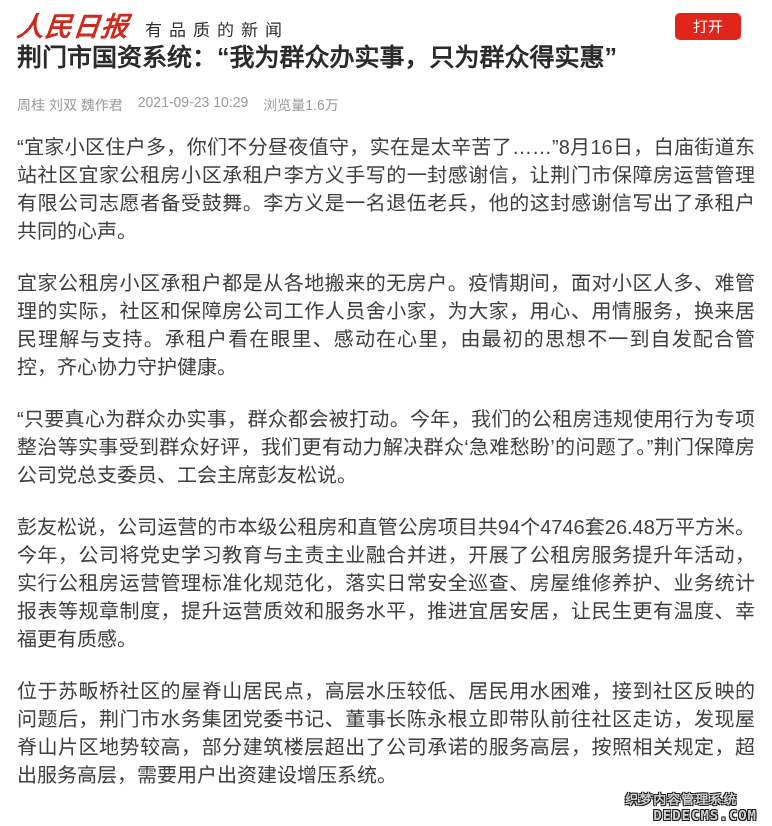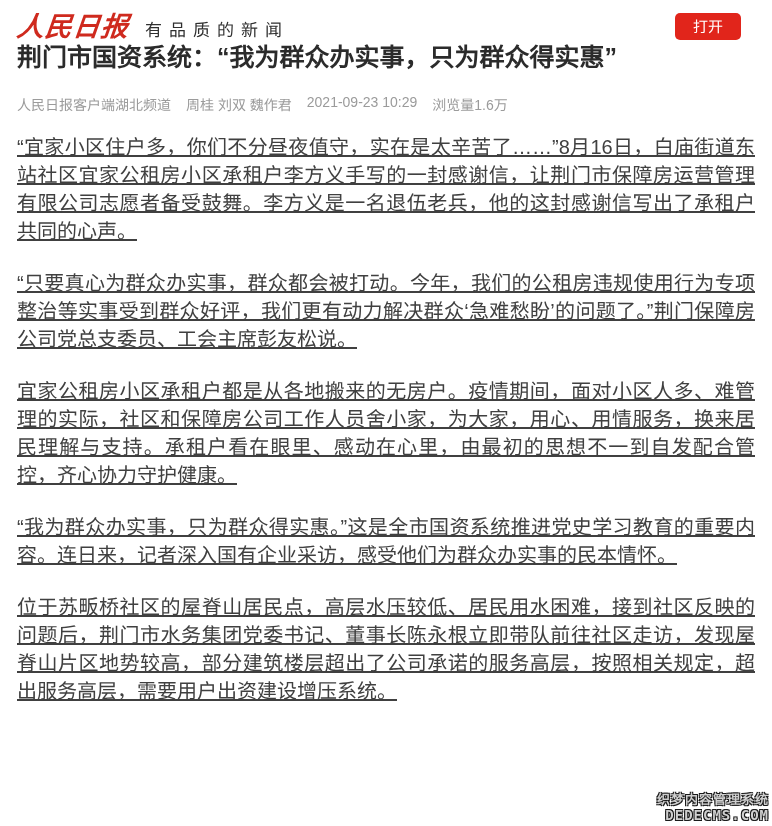--- a/index.html
+++ b/index.html
@@ -77,30 +77,28 @@
     flex-wrap: wrap;
   }
   .byline span { margin-right: 15px; white-space: nowrap; }
   .content { margin-top: 19px; }
   .content p {
     font-size: 20px;
     line-height: 28px;
     color: var(--body_text);
     margin-top: 24px;
     text-align: justify;
-    text-decoration: underline;
   }
   .content p:first-child { margin-top: 0; }
 
   
   .watermark {
     position: absolute;
-    right: 3px;
+    right: 15px;
     bottom: 3px;
-    text-align: right;
     font-family: "DejaVu Sans Mono", monospace;
     font-weight: bold;
     color: #cfcfcf;
     text-shadow:
       -1px -1px 0 #1a1a1a, 1px -1px 0 #1a1a1a,
       -1px 1px 0 #1a1a1a, 1px 1px 0 #1a1a1a;
     line-height: 1.1;
   }
   .watermark .wm-line1 { font-size: 13px; letter-spacing: 1px; }
   .watermark .wm-line2 { font-size: 14px; letter-spacing: 1px; padding-left: 28px; }
@@ -114,31 +112,30 @@
     <div class="brand">
       <span class="logo-text">人民日报</span>
       <span class="tagline">有品质的新闻</span>
     </div>
     <button class="open-btn">打开</button>
   </header>
 
   <h1 class="article-title">荆门市国资系统：“我为群众办实事，只为群众得实惠”</h1>
 
   <div class="byline">
-    <span>人民日报客户端湖北频道</span>
     <span>周桂 刘双 魏作君</span>
     <span>2021-09-23 10:29</span>
     <span>浏览量1.6万</span>
   </div>
 
   <div class="content">
     <p>“宜家小区住户多，你们不分昼夜值守，实在是太辛苦了……”8月16日，白庙街道东站社区宜家公租房小区承租户李方义手写的一封感谢信，让荆门市保障房运营管理有限公司志愿者备受鼓舞。李方义是一名退伍老兵，他的这封感谢信写出了承租户共同的心声。</p>
+    <p>宜家公租房小区承租户都是从各地搬来的无房户。疫情期间，面对小区人多、难管理的实际，社区和保障房公司工作人员舍小家，为大家，用心、用情服务，换来居民理解与支持。承租户看在眼里、感动在心里，由最初的思想不一到自发配合管控，齐心协力守护健康。</p>
     <p>“只要真心为群众办实事，群众都会被打动。今年，我们的公租房违规使用行为专项整治等实事受到群众好评，我们更有动力解决群众‘急难愁盼’的问题了。”荆门保障房公司党总支委员、工会主席彭友松说。</p>
-    <p>宜家公租房小区承租户都是从各地搬来的无房户。疫情期间，面对小区人多、难管理的实际，社区和保障房公司工作人员舍小家，为大家，用心、用情服务，换来居民理解与支持。承租户看在眼里、感动在心里，由最初的思想不一到自发配合管控，齐心协力守护健康。</p>
-    <p>“我为群众办实事，只为群众得实惠。”这是全市国资系统推进党史学习教育的重要内容。连日来，记者深入国有企业采访，感受他们为群众办实事的民本情怀。</p>
+    <p>彭友松说，公司运营的市本级公租房和直管公房项目共94个4746套26.48万平方米。今年，公司将党史学习教育与主责主业融合并进，开展了公租房服务提升年活动，实行公租房运营管理标准化规范化，落实日常安全巡查、房屋维修养护、业务统计报表等规章制度，提升运营质效和服务水平，推进宜居安居，让民生更有温度、幸福更有质感。</p>
     <p>位于苏畈桥社区的屋脊山居民点，高层水压较低、居民用水困难，接到社区反映的问题后，荆门市水务集团党委书记、董事长陈永根立即带队前往社区走访，发现屋脊山片区地势较高，部分建筑楼层超出了公司承诺的服务高层，按照相关规定，超出服务高层，需要用户出资建设增压系统。</p>
   </div>
 
 </div>
 
 <div class="watermark">
   <div class="wm-line1">织梦内容管理系统</div>
   <div class="wm-line2">DEDECMS.COM</div>
 </div>
 

